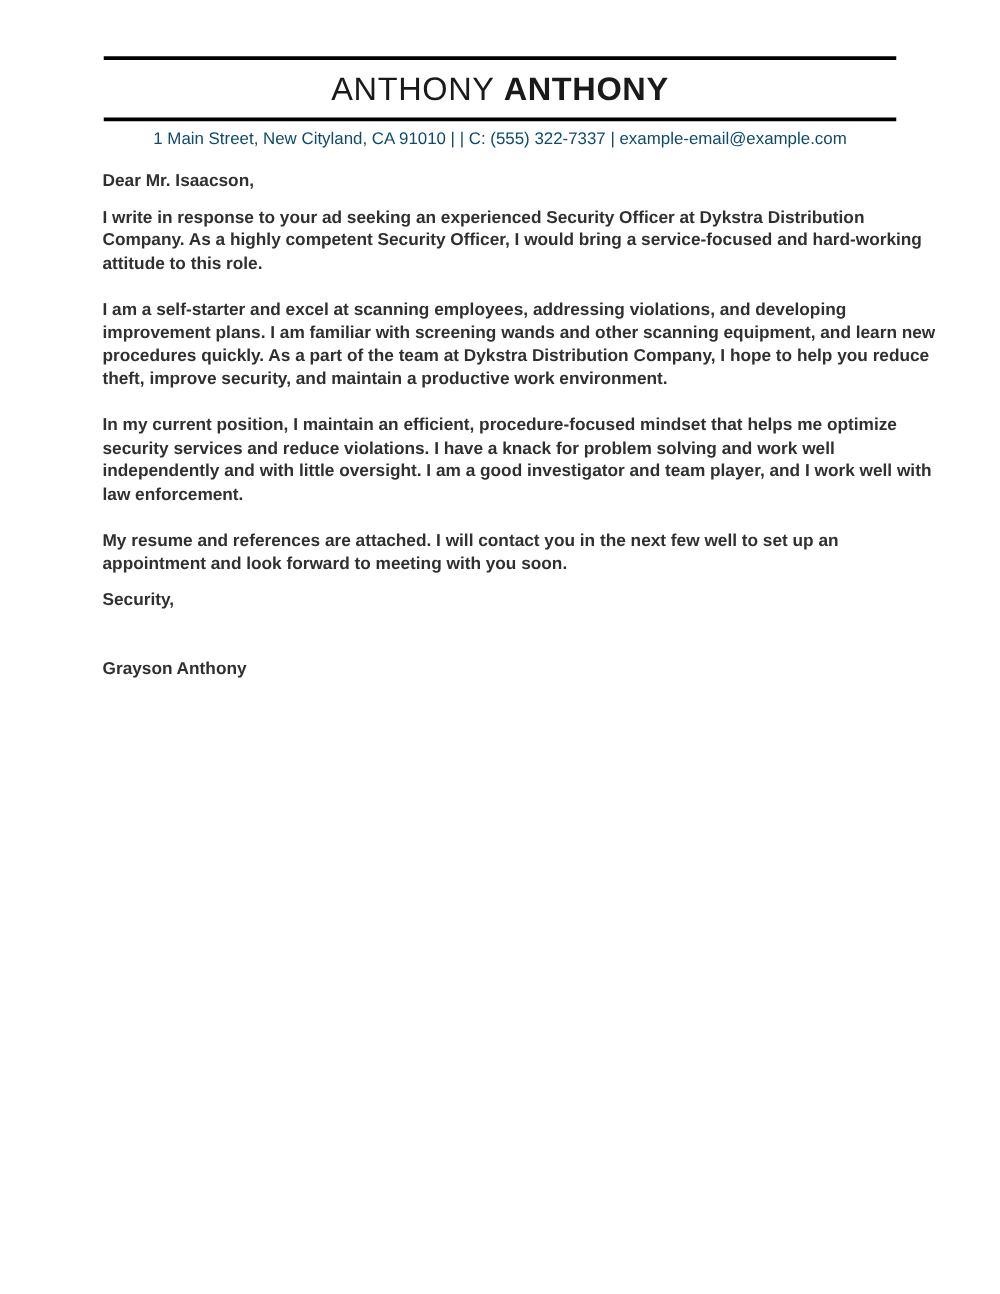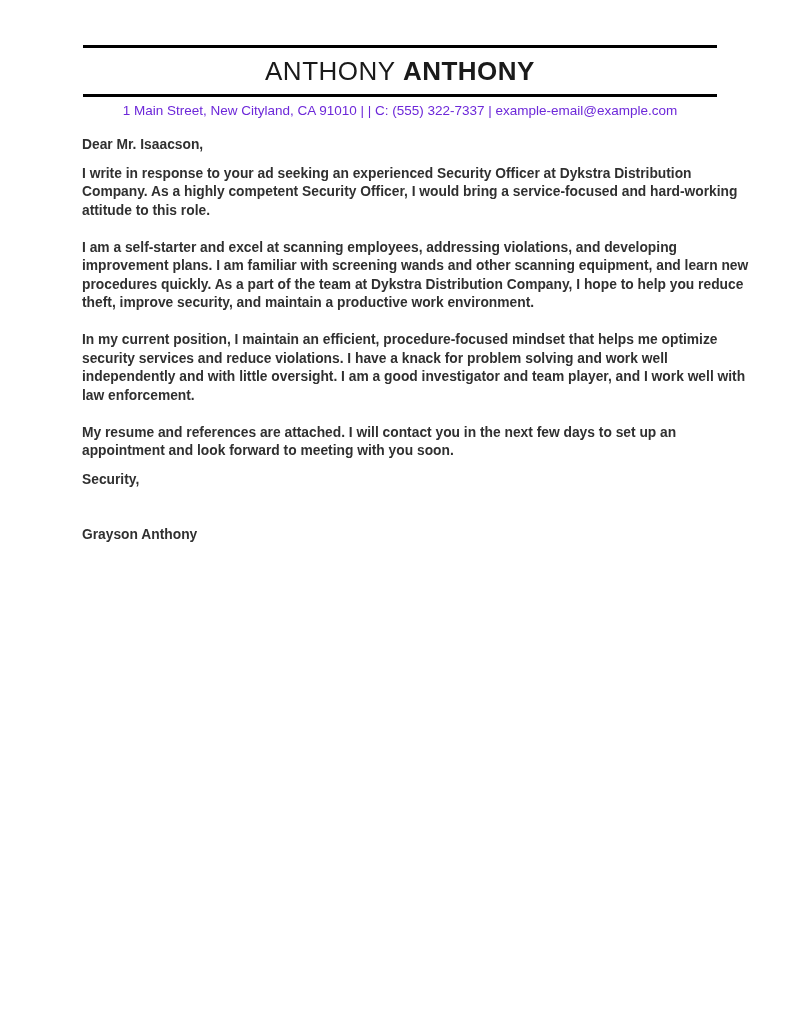--- a/index.html
+++ b/index.html
@@ -40,21 +40,21 @@
     white-space: nowrap;
   }
   .name .last {
     font-weight: 700;
   }
   .contact {
     margin-top: 6px;
     text-align: center;
     font-size: 13.5px;
     line-height: 16px;
-    color: #6d28d9;
+    color: #0c4a6e;
     white-space: nowrap;
   }
   .letter {
     margin: 17px 82px 0 82px;
     font-size: 13.8px;
     line-height: 18.5px;
     color: #303030;
     font-weight: bold;
   }
   .letter p {
@@ -90,21 +90,21 @@
     <p class="para">I am a self-starter and excel at scanning employees, addressing violations, and developing
 improvement plans. I am familiar with screening wands and other scanning equipment, and learn new
 procedures quickly. As a part of the team at Dykstra Distribution Company, I hope to help you reduce
 theft, improve security, and maintain a productive work environment.</p>
 
     <p class="para">In my current position, I maintain an efficient, procedure-focused mindset that helps me optimize
 security services and reduce violations. I have a knack for problem solving and work well
 independently and with little oversight. I am a good investigator and team player, and I work well with
 law enforcement.</p>
 
-    <p class="para para-last">My resume and references are attached. I will contact you in the next few days to set up an
+    <p class="para para-last">My resume and references are attached. I will contact you in the next few well to set up an
 appointment and look forward to meeting with you soon.</p>
 
     <p class="closing">Security,</p>
 
     <p class="signature">Grayson Anthony</p>
   </div>
 
 </div>
 
 </body></html>

